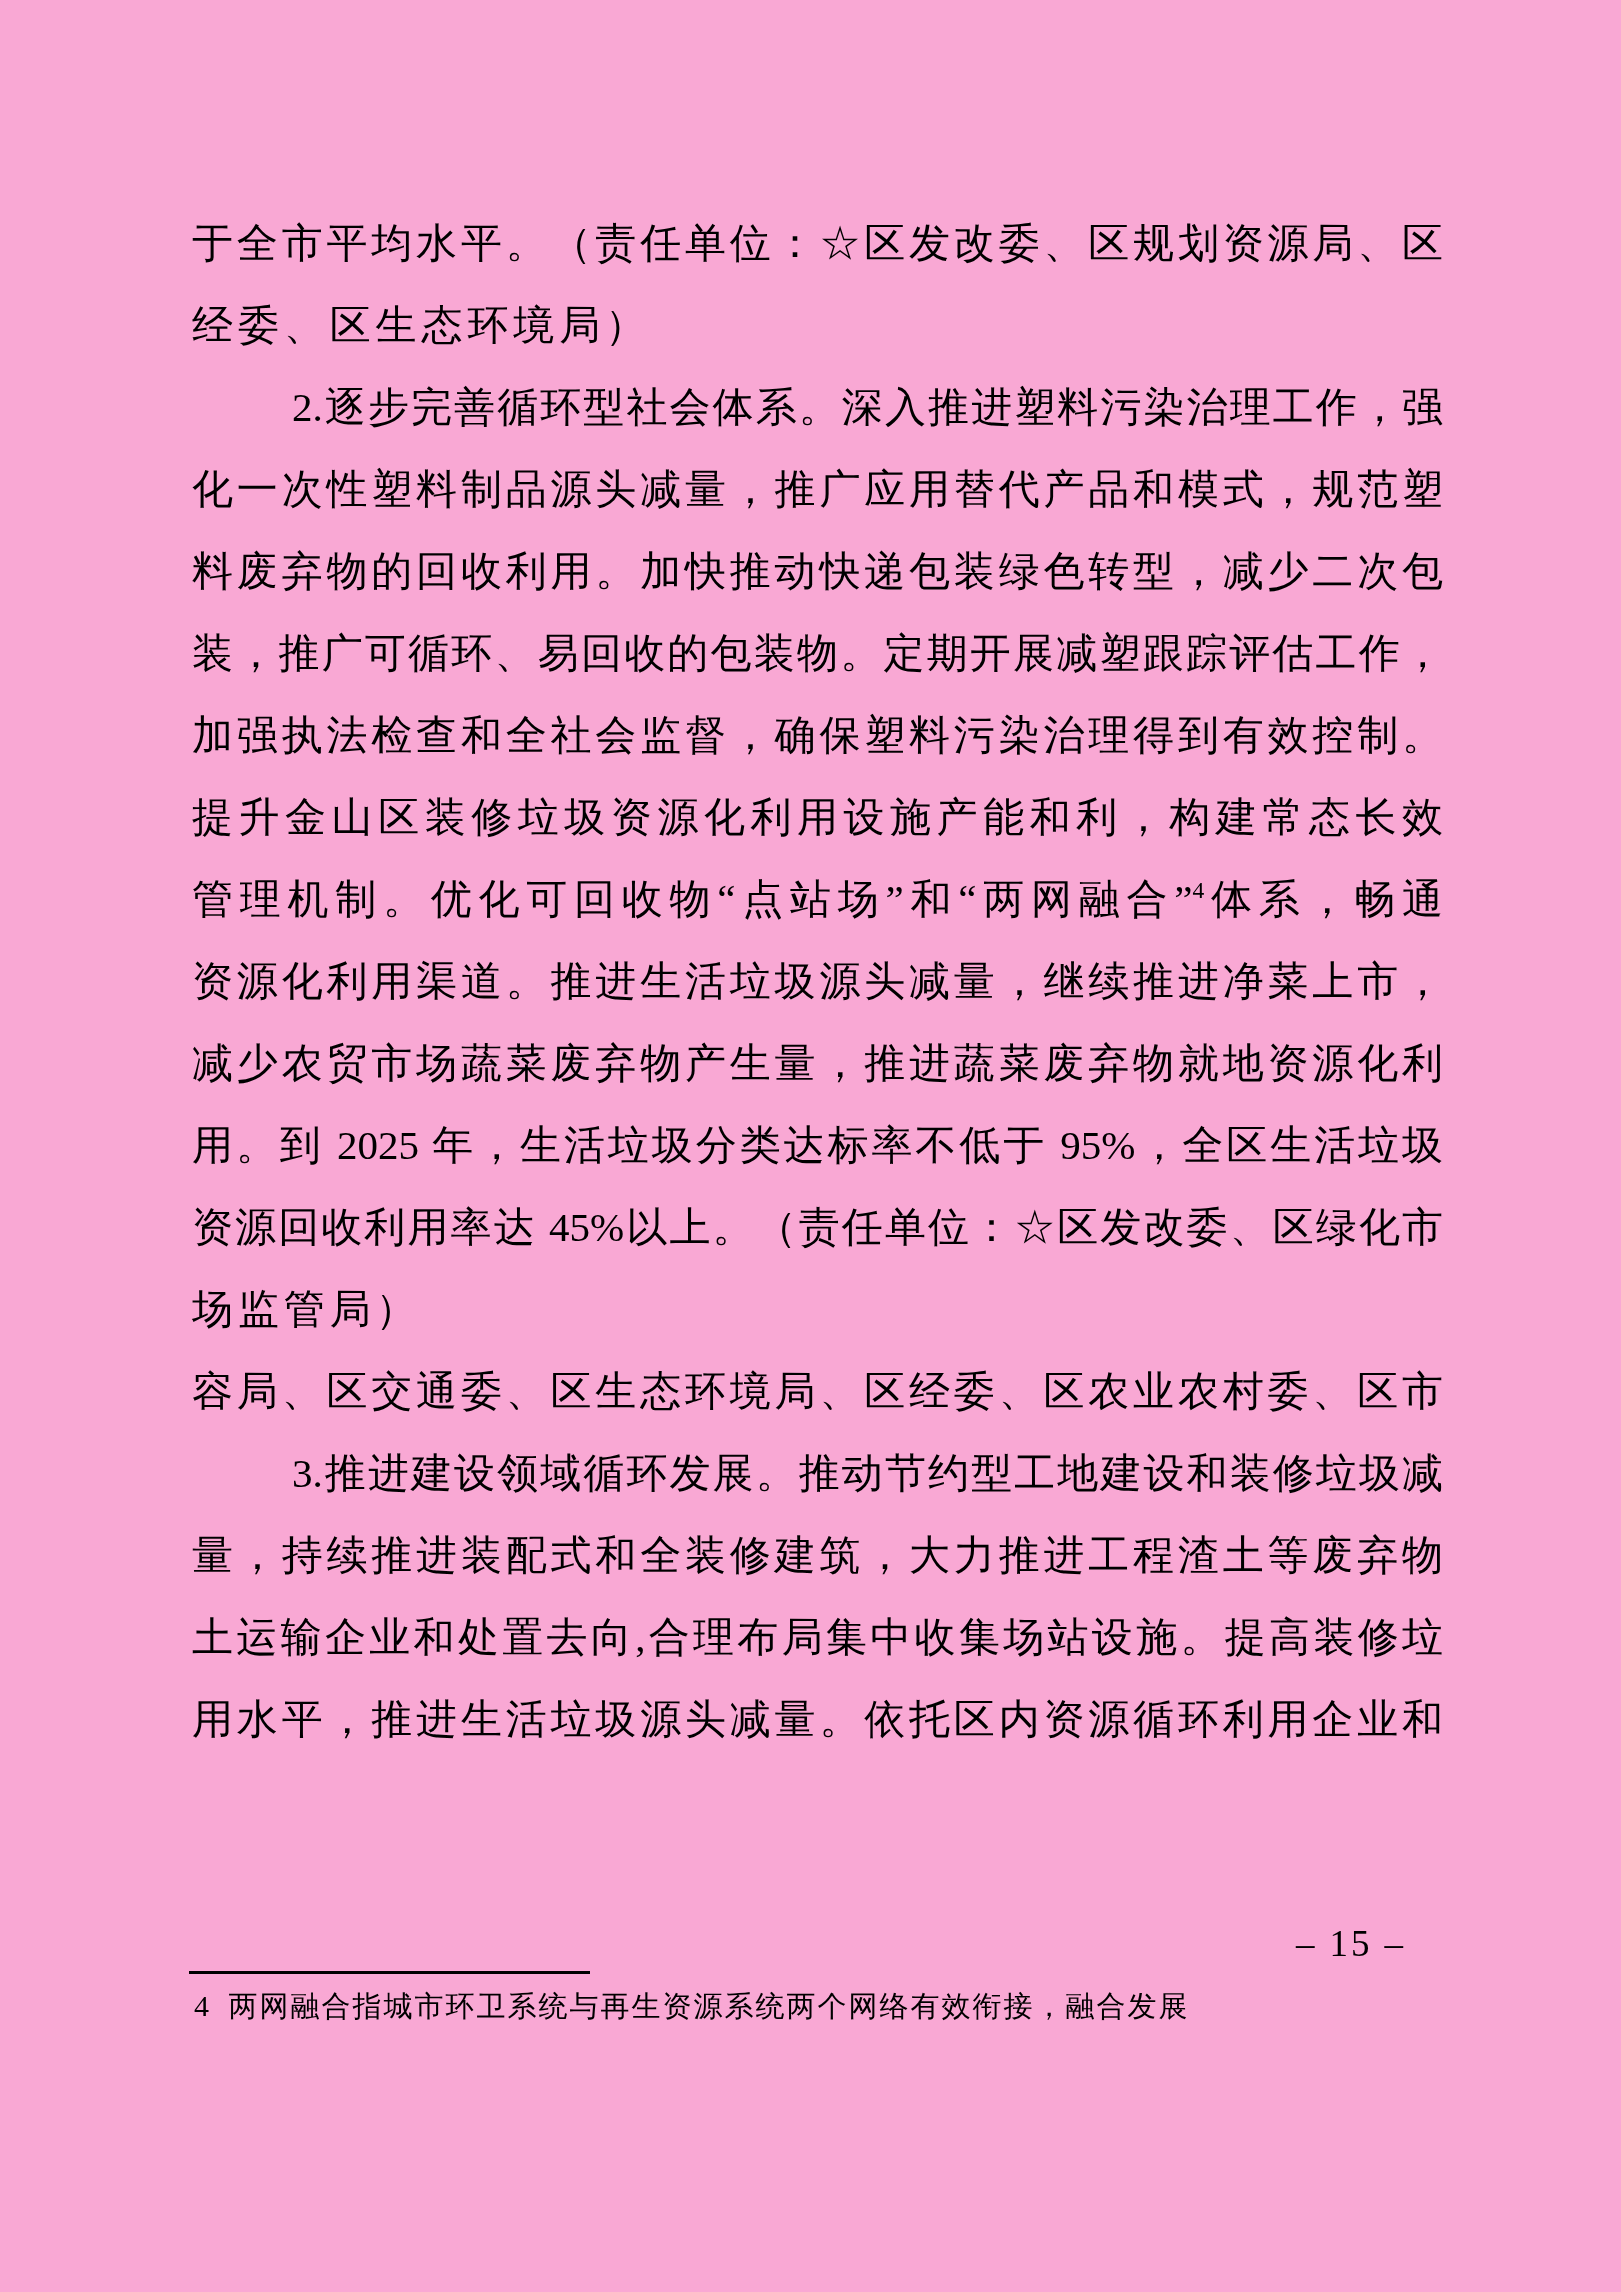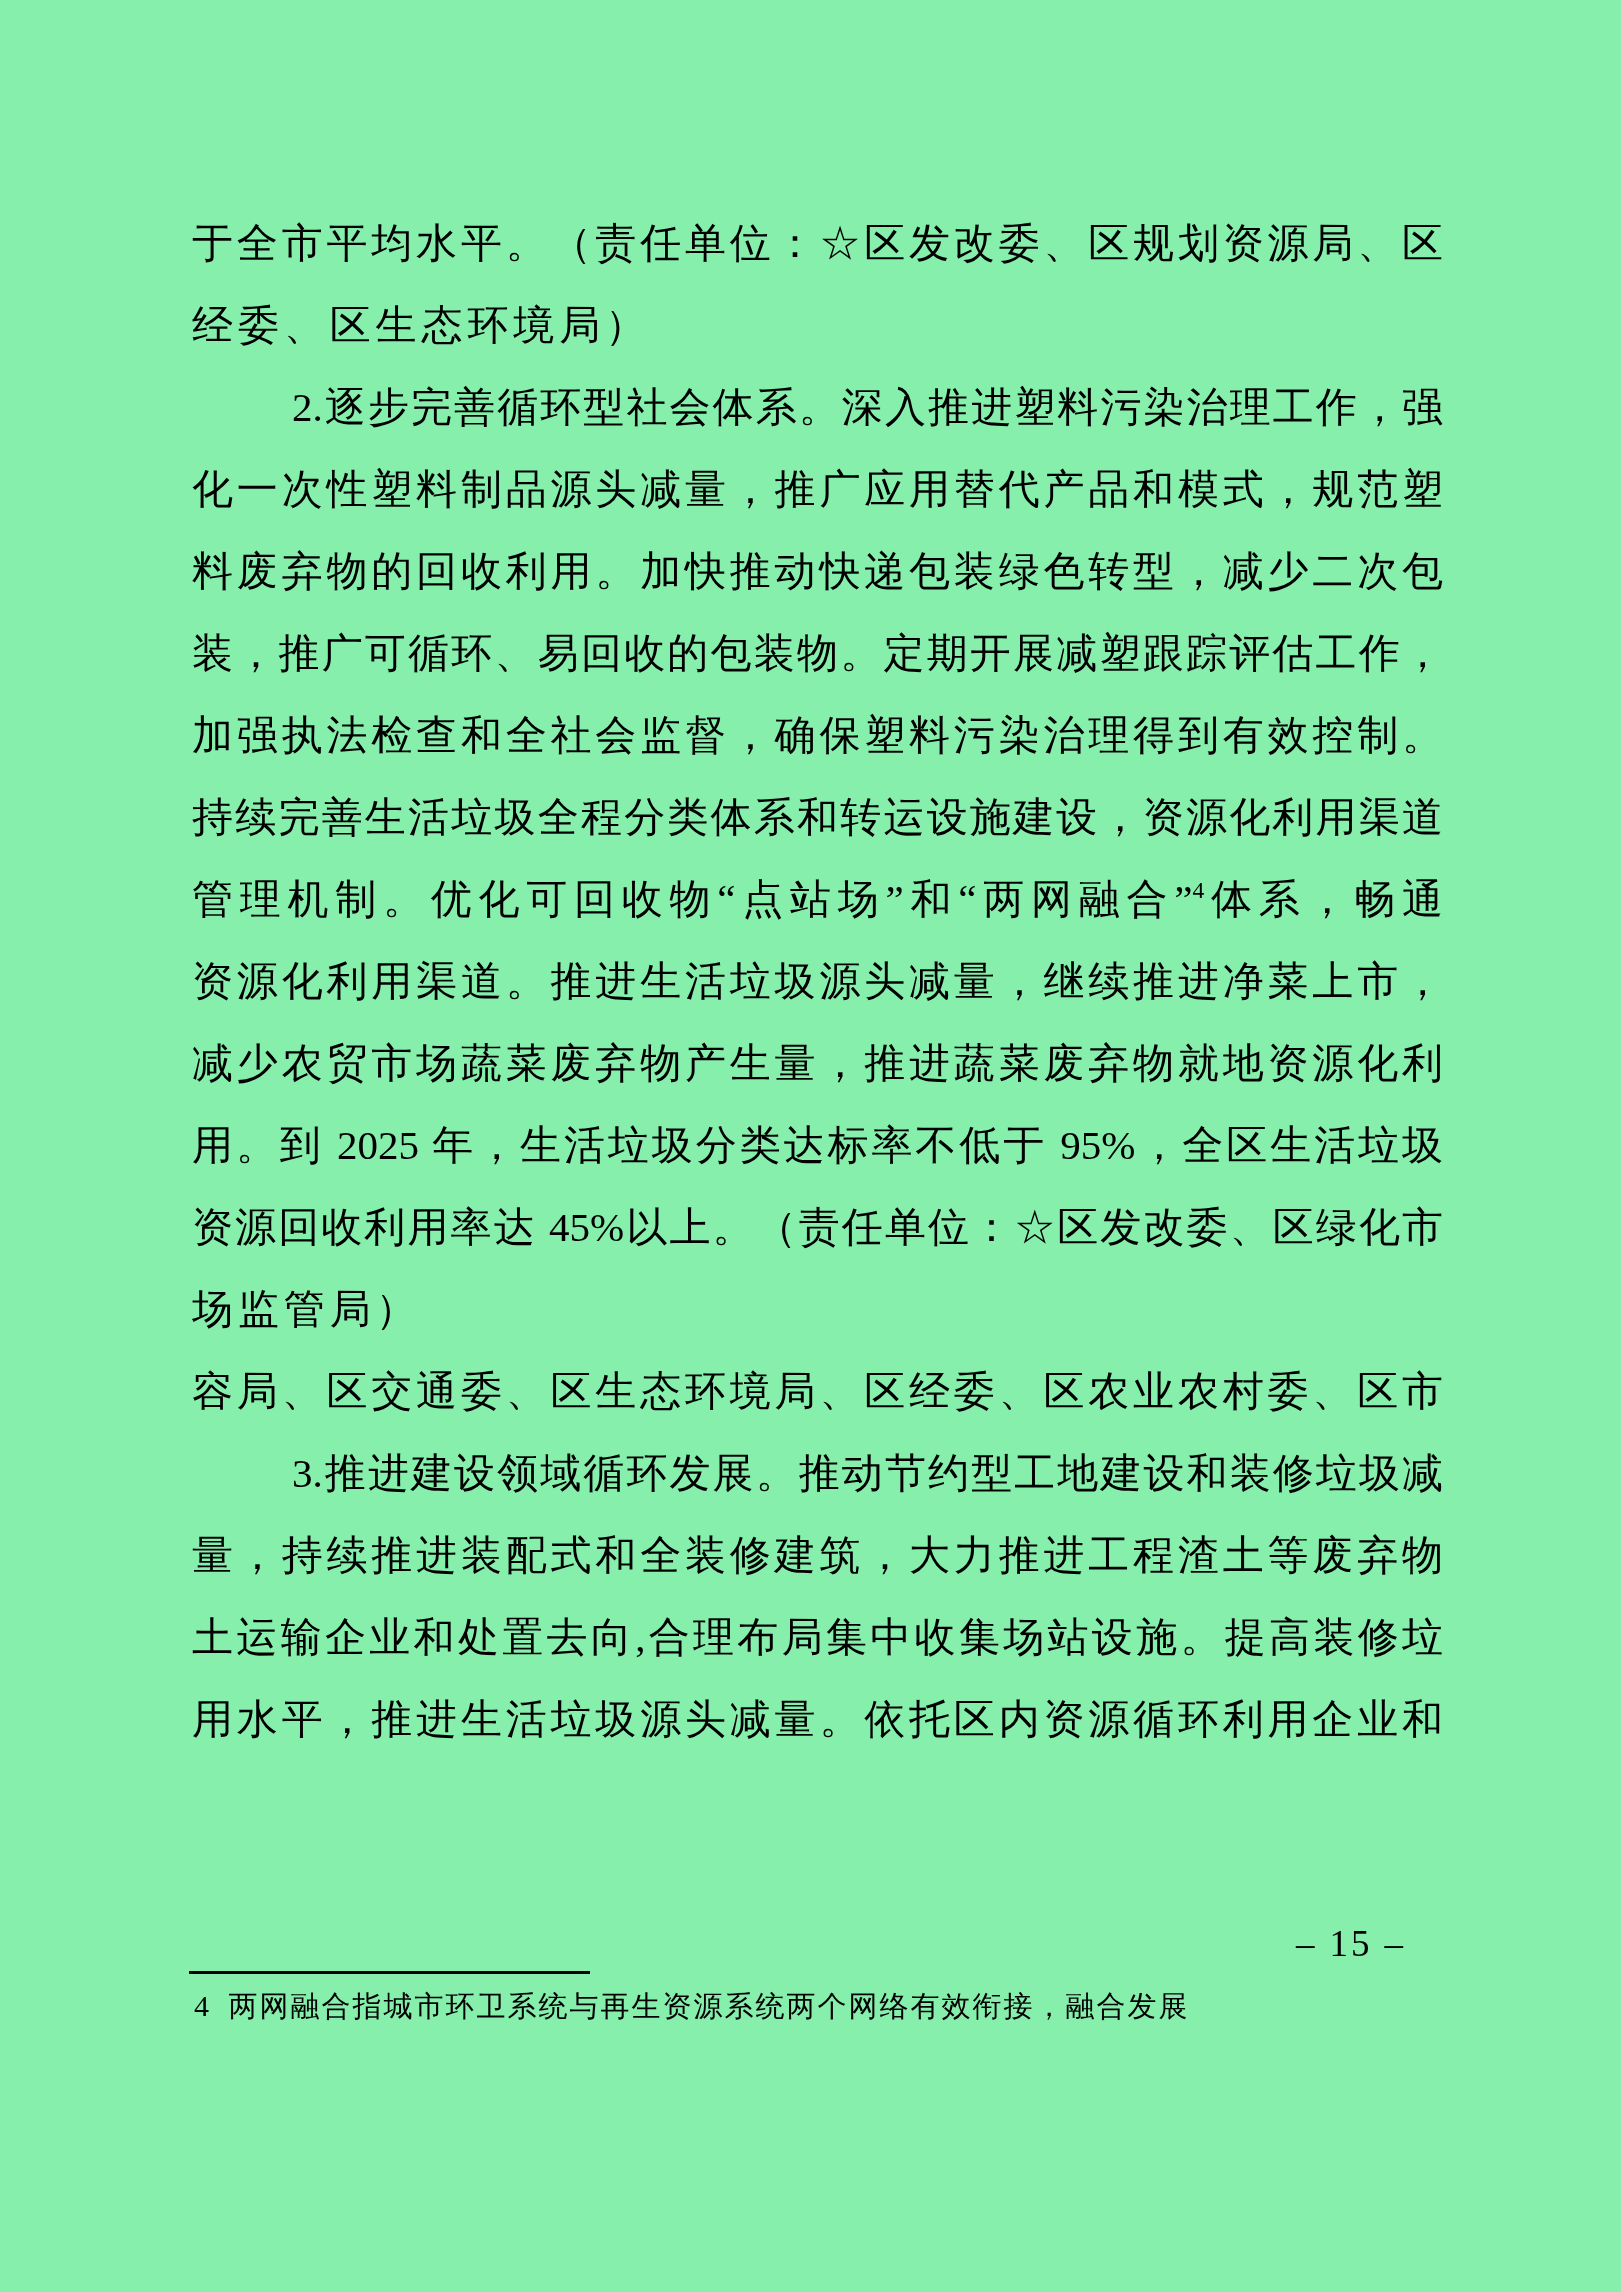--- a/index.html
+++ b/index.html
@@ -1,20 +1,20 @@
 <!DOCTYPE html>
 <html><head>
 <meta charset="utf-8">
 <style>
   html, body { margin: 0; padding: 0; background: #888; }
   .page {
     position: relative;
     width: 1621px;
     height: 2293px;
-    background: #86efac;
+    background: #f9a8d4;
     color: #000000;
     font-family: "Liberation Serif", "DejaVu Serif", serif;
     overflow: hidden;
     margin: 0 auto;
   }
   .body-text {
     position: absolute;
     left: 192px;
     top: 202px;
     width: 1251px;
@@ -76,21 +76,21 @@
 <div class="page">
 
   <div class="body-text" id="body-lines">
       <div class="line">于全市平均水平。（责任单位：☆区发改委、区规划资源局、区</div>
       <div class="line para-end">经委、区生态环境局）</div>
       <div class="line para-start">2.逐步完善循环型社会体系。深入推进塑料污染治理工作，强</div>
       <div class="line">化一次性塑料制品源头减量，推广应用替代产品和模式，规范塑</div>
       <div class="line">料废弃物的回收利用。加快推动快递包装绿色转型，减少二次包</div>
       <div class="line">装，推广可循环、易回收的包装物。定期开展减塑跟踪评估工作，</div>
       <div class="line">加强执法检查和全社会监督，确保塑料污染治理得到有效控制。</div>
-      <div class="line">持续完善生活垃圾全程分类体系和转运设施建设，资源化利用渠道</div>
+      <div class="line">提升金山区装修垃圾资源化利用设施产能和利，构建常态长效</div>
       <div class="line">管理机制。优化可回收物“点站场”和“两网融合”<sup>4</sup>体系，畅通</div>
       <div class="line">资源化利用渠道。推进生活垃圾源头减量，继续推进净菜上市，</div>
       <div class="line">减少农贸市场蔬菜废弃物产生量，推进蔬菜废弃物就地资源化利</div>
       <div class="line">用。到 2025 年，生活垃圾分类达标率不低于 95%，全区生活垃圾</div>
       <div class="line">资源回收利用率达 45%以上。（责任单位：☆区发改委、区绿化市</div>
       <div class="line para-end">场监管局）</div>
       <div class="line">容局、区交通委、区生态环境局、区经委、区农业农村委、区市</div>
       <div class="line para-start">3.推进建设领域循环发展。推动节约型工地建设和装修垃圾减</div>
       <div class="line">量，持续推进装配式和全装修建筑，大力推进工程渣土等废弃物</div>
       <div class="line">土运输企业和处置去向,合理布局集中收集场站设施。提高装修垃</div>

